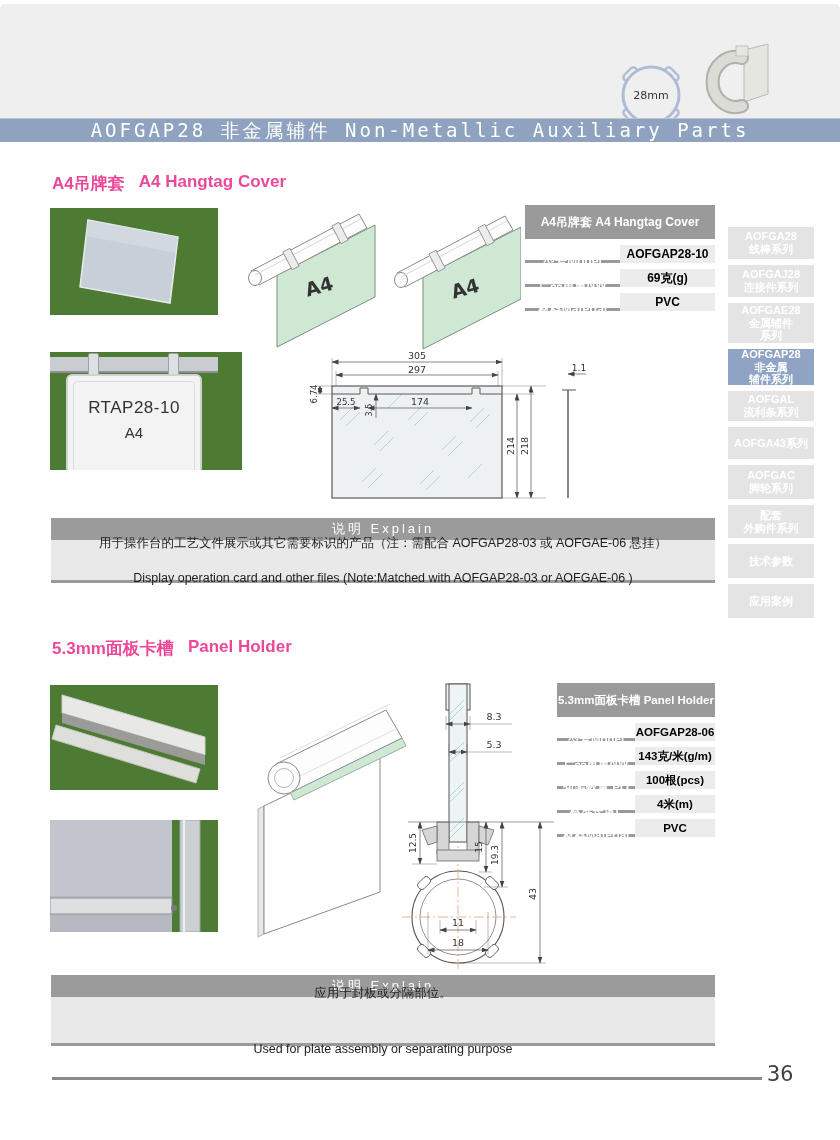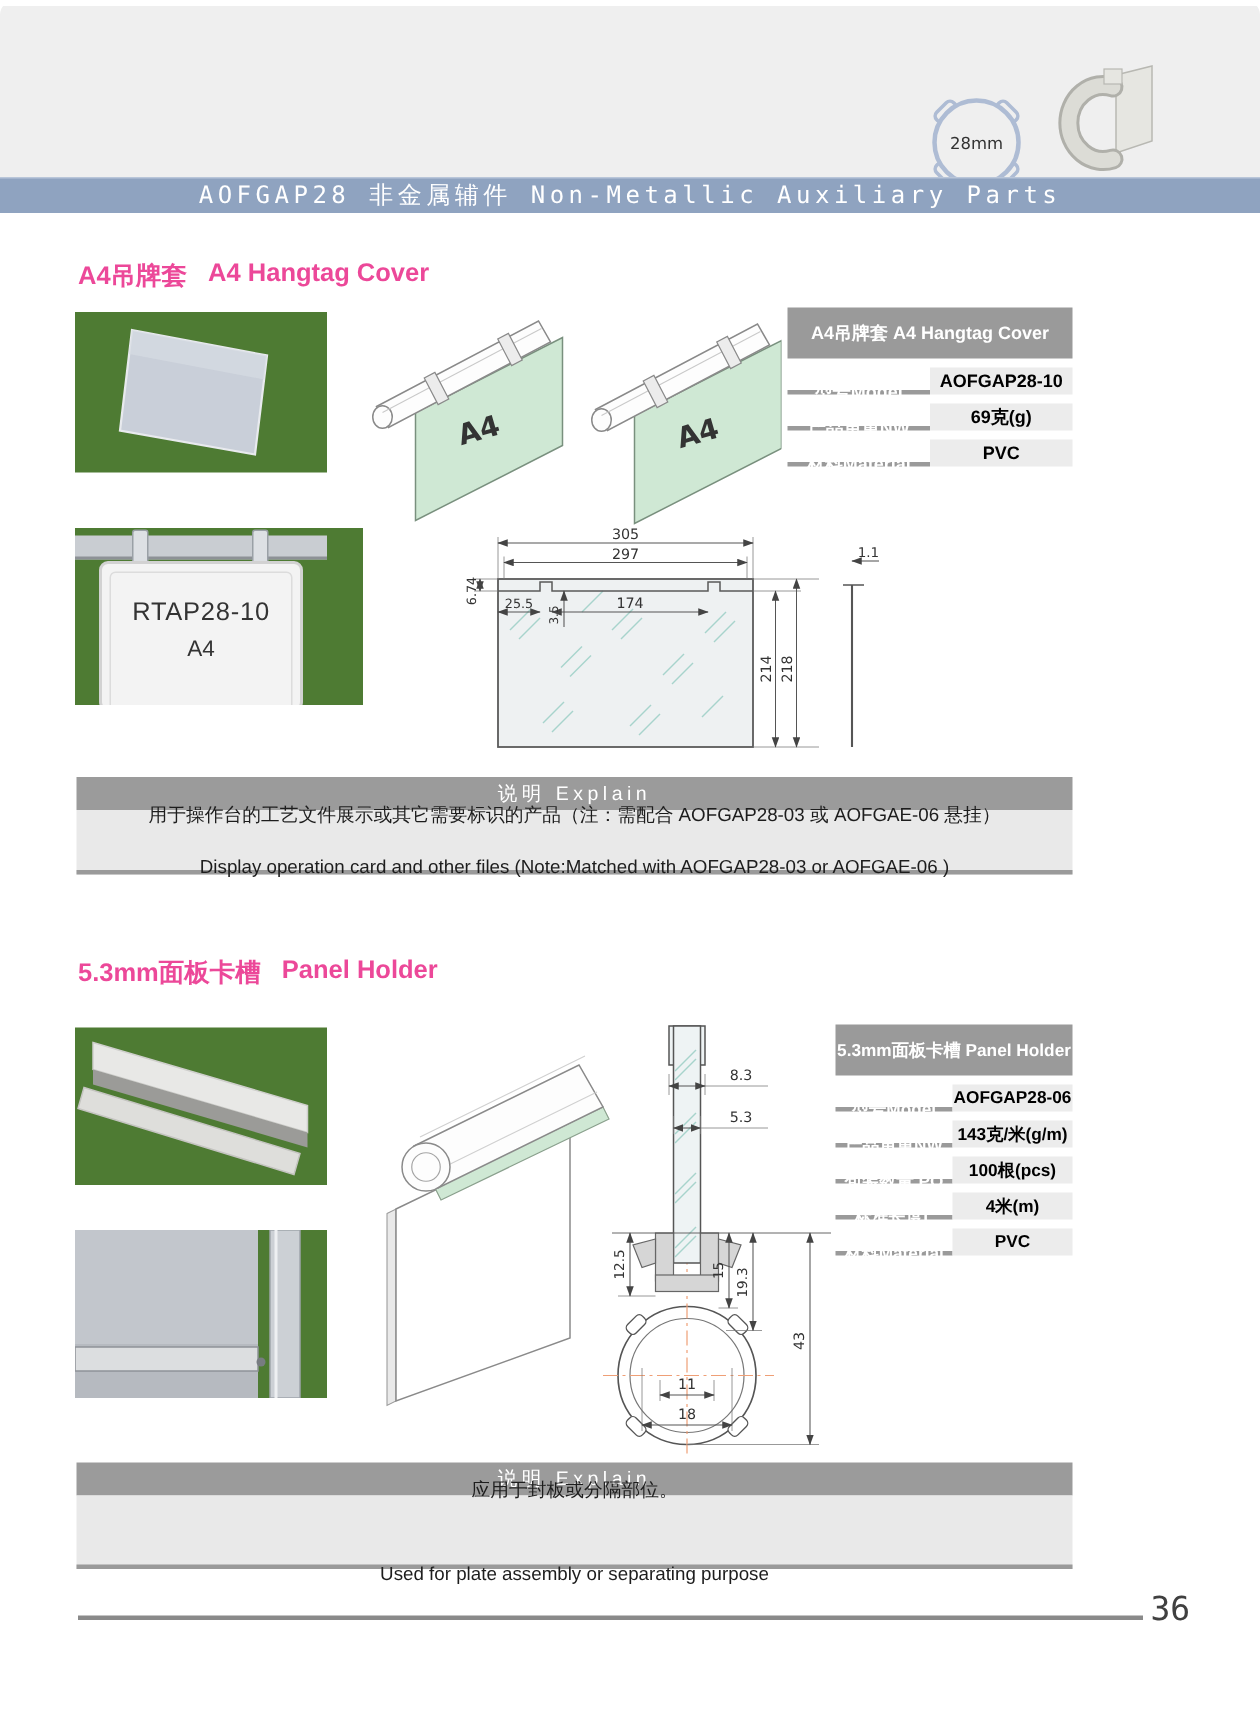--- a/index.html
+++ b/index.html
@@ -2,21 +2,21 @@
 <html><head>
 <meta charset="utf-8">
 <style>
   html,body{margin:0;padding:0;}
   .page{position:relative;width:840px;height:1140px;background:#ffffff;overflow:hidden;
         font-family:"Liberation Sans","DejaVu Sans",sans-serif;border-radius:10px;}
   .abs{position:absolute;}
   .topband{left:0;top:4px;width:840px;height:114px;background:#efefef;}
   .banner{left:0;top:118px;width:840px;height:23px;background:#8fa3c0;color:#fff;
           display:flex;align-items:center;justify-content:center;
-          font-family:"DejaVu Sans Mono",monospace;font-size:16px;letter-spacing:3px;
+          font-family:"DejaVu Sans Mono",monospace;font-size:19px;letter-spacing:3px;
           border-top:1px solid #b9c6d9;}
   .sec-title{left:52px;display:flex;gap:14px;font-size:17px;font-weight:bold;color:#ec4899;}
   .photo{background:#4e7b33;overflow:hidden;position:absolute;}
   
   .spec{display:flex;flex-direction:column;gap:6px;font-weight:bold;}
   .spec-header{height:34px;background:#9a9a9a;color:#fff;display:flex;align-items:center;justify-content:center;font-size:12px;}
   .spec-row{display:flex;height:18px;}
   .spec-label{background:#9a9a9a;color:#fff;display:flex;align-items:center;justify-content:center;font-size:12px;margin-top:15px;}
   .spec-value{flex:1;background:#ececec;color:#000;display:flex;align-items:center;justify-content:center;font-size:12px;}
   .spec1 .spec-label{width:95px;}
@@ -181,20 +181,41 @@
     <div class="spec-row">
       <div class="spec-label">产品单重NW</div>
       <div class="spec-value">69克(g)</div>
     </div>
     <div class="spec-row">
       <div class="spec-label">材料Material</div>
       <div class="spec-value">PVC</div>
     </div>
   </div>
 
+  <div class="sidebar abs">
+    <div class="sb-item" style="height:32px">AOFGA28
+线棒系列</div>
+    <div class="sb-item" style="height:32px">AOFGAJ28
+连接件系列</div>
+    <div class="sb-item" style="height:40px">AOFGAE28
+金属辅件
+系列</div>
+    <div class="sb-item active" style="height:36px">AOFGAP28
+非金属
+辅件系列</div>
+    <div class="sb-item" style="height:30px">AOFGAL
+流利条系列</div>
+    <div class="sb-item" style="height:32px">AOFGA43系列</div>
+    <div class="sb-item" style="height:34px">AOFGAC
+脚轮系列</div>
+    <div class="sb-item" style="height:33px">配套
+外购件系列</div>
+    <div class="sb-item" style="height:34px">技术参数</div>
+    <div class="sb-item" style="height:34px">应用案例</div>
+  </div>
 
   <div class="explain abs" style="top:518px">
     <div class="explain-header">说明 Explain</div>
     <div class="explain-body b1">
       <div>用于操作台的工艺文件展示或其它需要标识的产品（注：需配合 AOFGAP28-03 或 AOFGAE-06 悬挂）</div>
       <div>Display operation card and other files (Note:Matched with AOFGAP28-03 or AOFGAE-06 )</div>
     </div>
   </div>
 
   <div class="sec-title abs" style="top:637px">

